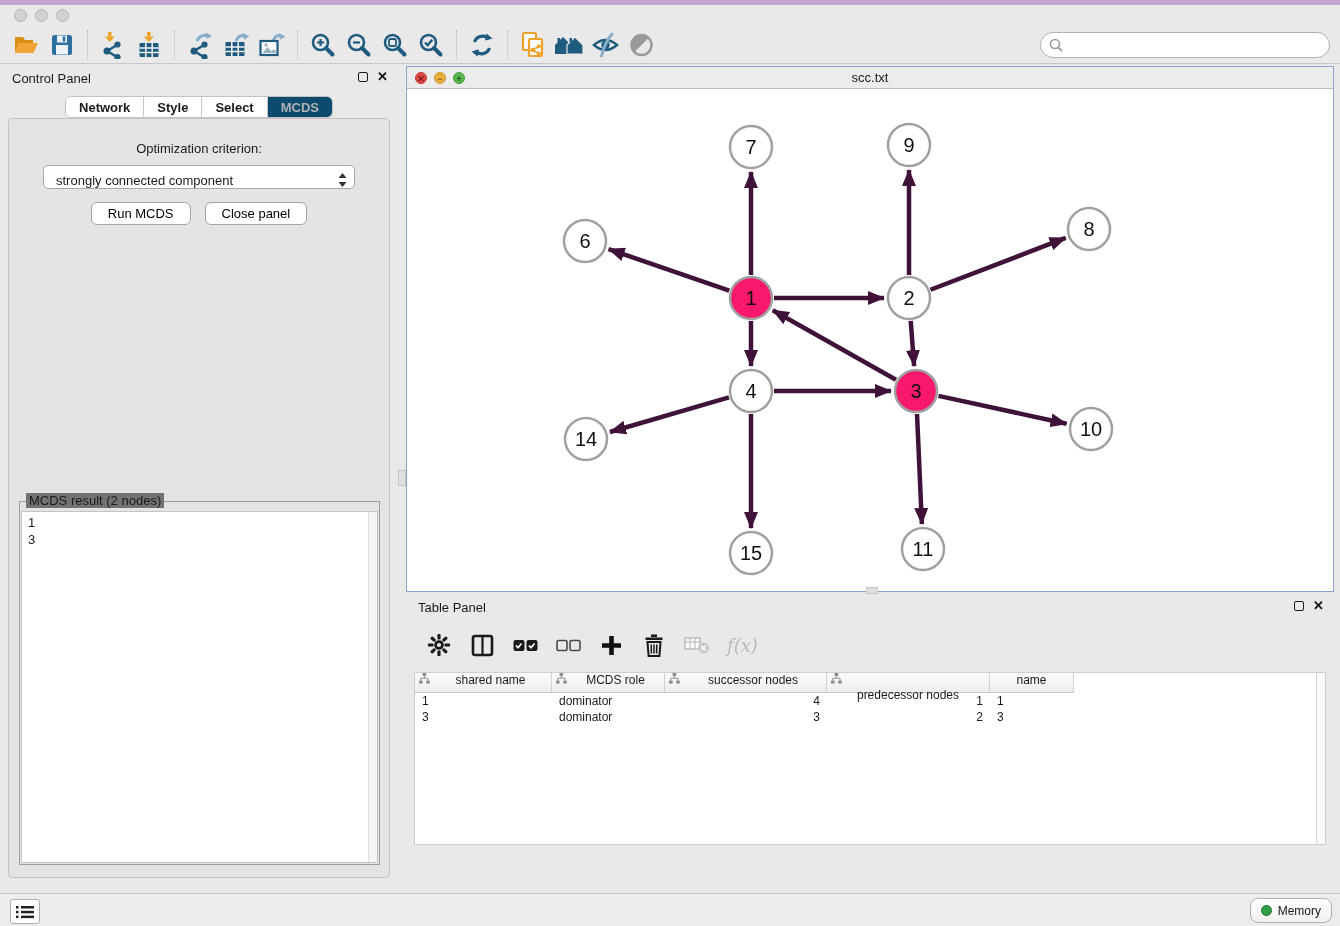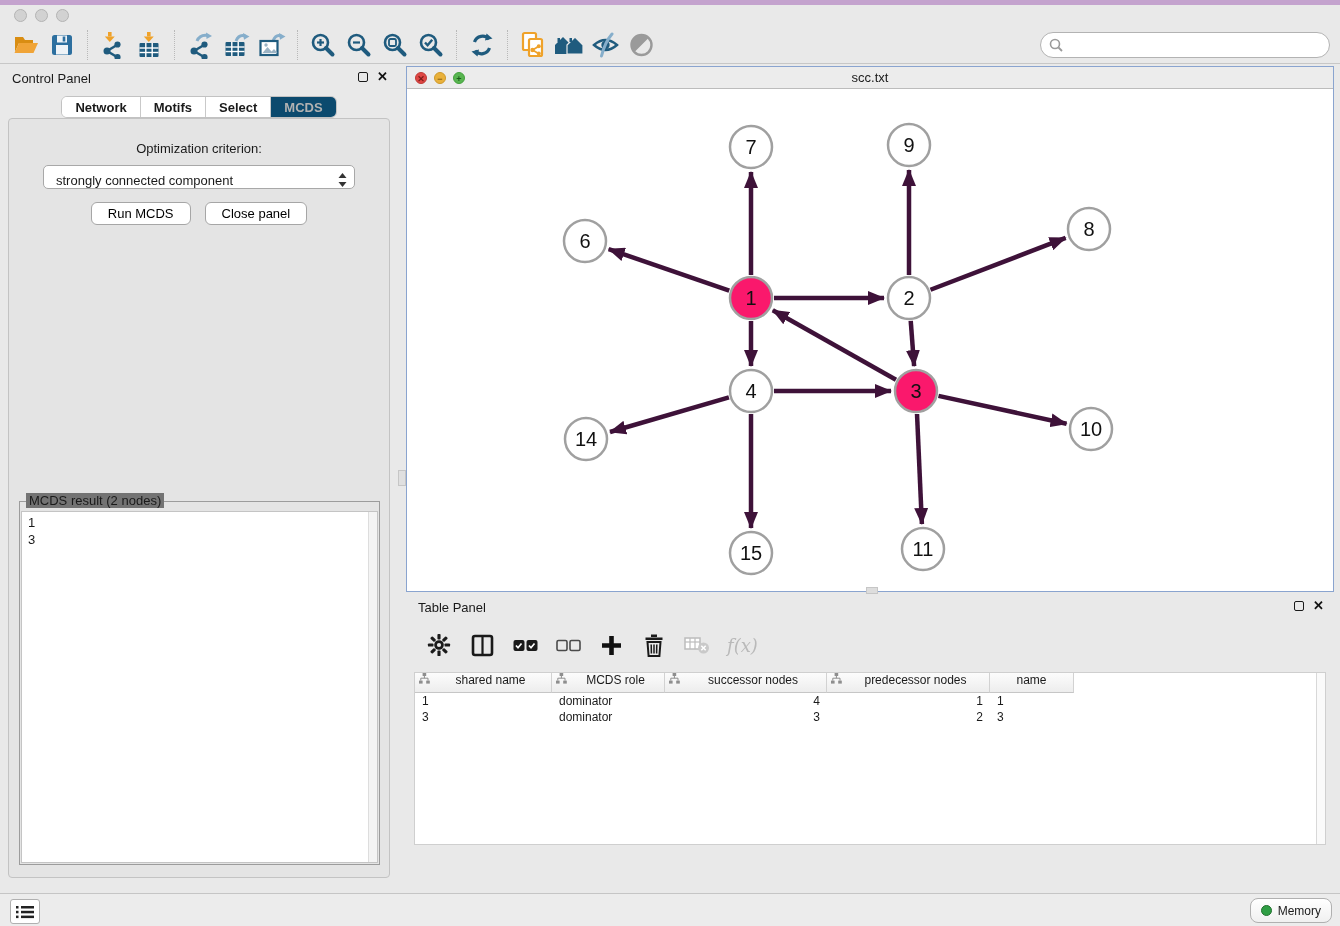--- a/index.html
+++ b/index.html
@@ -262,21 +262,21 @@
 
   <div class="cp">
     <div class="cp-title">Control Panel</div>
     <div class="panel-btns">
       <div class="float-ic"></div>
       <div class="close-ic">✕</div>
     </div>
     <div class="cp-tabs">
       <span class="segs" id="cp-tabs-group">
           <span class="seg">Network</span>
-          <span class="seg">Motifs</span>
+          <span class="seg">Style</span>
           <span class="seg">Select</span>
           <span class="seg sel">MCDS</span>
         </span>
     </div>
     <div class="cp-body">
       <div class="opt-label">Optimization criterion:</div>
       <div class="select">
         <span class="val">strongly connected component</span>
         <svg width="11" height="16" viewBox="0 0 11 16">
             <path d="M5.5 1L9.5 6h-8z" fill="#333"></path>
@@ -491,21 +491,21 @@
                 <g fill="#8e8e8e">
                   <rect x="3.6" y="0" width="3.6" height="3"></rect>
                   <rect x="0" y="7.6" width="3.6" height="3"></rect>
                   <rect x="7.2" y="7.6" width="3.6" height="3"></rect>
                 </g>
                 <path d="M5.4 3v2.2M1.8 7.6V5.2h7.2v2.4" fill="none" stroke="#8e8e8e" stroke-width="1"></path>
               </svg>
             </span>
             <span class="lbl">successor nodes</span>
           </div>
-          <div class="th" style="width: 163px;">
+          <div class="th" style="width: 163px; flex-direction: column;">
             <span style="display:flex">
               <svg width="11" height="11" viewBox="0 0 11 11">
                 <g fill="#8e8e8e">
                   <rect x="3.6" y="0" width="3.6" height="3"></rect>
                   <rect x="0" y="7.6" width="3.6" height="3"></rect>
                   <rect x="7.2" y="7.6" width="3.6" height="3"></rect>
                 </g>
                 <path d="M5.4 3v2.2M1.8 7.6V5.2h7.2v2.4" fill="none" stroke="#8e8e8e" stroke-width="1"></path>
               </svg>
             </span>

